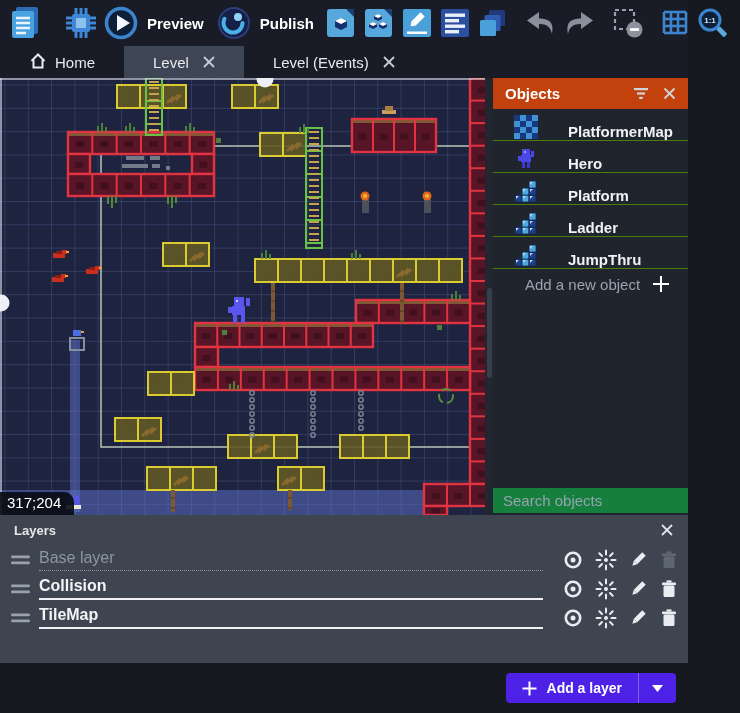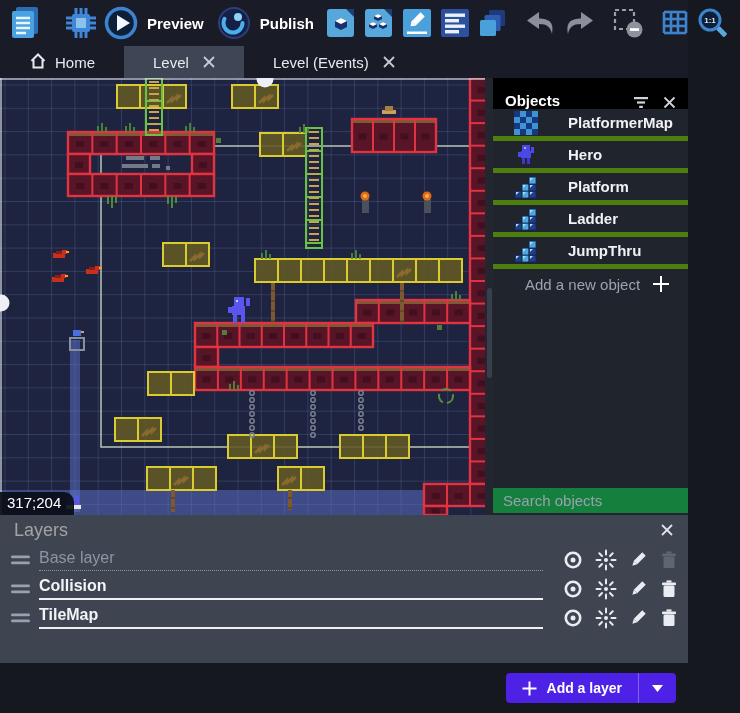--- a/index.html
+++ b/index.html
@@ -21,37 +21,37 @@
 
 
 .workspace{flex:0 0 437px;display:flex}
 .canvas-wrap{position:relative;width:536px;height:437px;background:#1e2340;overflow:hidden}
 .coords{position:absolute;left:0;bottom:0;background:rgba(8,11,18,.9);color:#fff;font-size:15px;padding:2px 13px 4px 7px;border-top-right-radius:10px}
 .scroll-strip{width:9px;background:#23262f;position:relative}
 .scroll-strip .thumb{position:absolute;left:2px;top:210px;width:5px;height:90px;background:#383e4c;border-radius:3px}
 
 
 .objects-panel{width:195px;background:#20242c;display:flex;flex-direction:column}
-.op-header{flex:0 0 31px;background:#000000;display:flex;align-items:flex-end;padding:0 12px}
+.op-header{flex:0 0 31px;background:#c2410c;display:flex;align-items:center;padding:0 12px}
 .op-title{color:#fff;font-weight:bold;font-size:15px;flex:1}
 .op-hicon{display:flex;margin-left:14px;cursor:pointer}
-.op-item{flex:0 0 32px;display:flex;align-items:center;border-bottom:5px solid #4d7c0f;cursor:pointer}
+.op-item{flex:0 0 32px;display:flex;align-items:flex-end;border-bottom:1px solid #4d7c0f;cursor:pointer}
 .obj-icon{width:26px;height:26px;margin-left:20px;flex:0 0 26px}
 .op-item .label{color:#f0f2f5;font-weight:bold;font-size:15px;margin-left:29px;white-space:nowrap}
 .op-add{flex:0 0 30px;display:flex;align-items:center;cursor:pointer}
 .op-add .alabel{color:#9aa3b1;font-size:15px;margin-left:32px;flex:1}
 .op-add .plus{margin-right:18px;display:flex}
 .op-search{margin-top:auto;margin-bottom:2px;flex:0 0 25px;background:#15803d;display:flex;align-items:center;padding:0 10px}
 .op-search input{flex:1;background:none;border:none;outline:none;color:#cdd3dc;font-size:15px;font-family:"Liberation Sans",sans-serif}
 .op-search input::placeholder{color:#98a1af;opacity:1}
 
 
 .layers-panel{flex:0 0 148px;background:#3e4450;display:flex;flex-direction:column}
 .lp-header{flex:0 0 30px;display:flex;align-items:center;padding:0 14px}
-.lp-title{color:#a3a3a3;font-weight:normal;font-size:18px;flex:1}
+.lp-title{color:#e5e5e5;font-weight:bold;font-size:13px;flex:1}
 .layer-row{flex:0 0 29px;display:flex;align-items:center;padding:0 9px}
 .lr-handle{width:20px;margin:0 8px 0 2px;display:flex;flex:0 0 20px;cursor:grab}
 .lr-name{flex:1;font-size:16px;padding-bottom:3px;margin-right:16px;white-space:nowrap;overflow:hidden;color:#f2f4f7;font-weight:bold}
 .lr-name.muted{color:#8d96a5;font-weight:normal}
 .u-solid{border-bottom:2px solid #eef0f4}
 .u-dot{border-bottom:1px dotted #8d96a5}
 .lr-icons{display:flex;align-items:center;gap:11px;justify-content:flex-end;min-width:120px}
 .lr-icons .ic{display:flex;cursor:pointer}
 .swatch{width:44px;height:20px;background:#1b2438;border:3px solid #fff;cursor:pointer}
 

